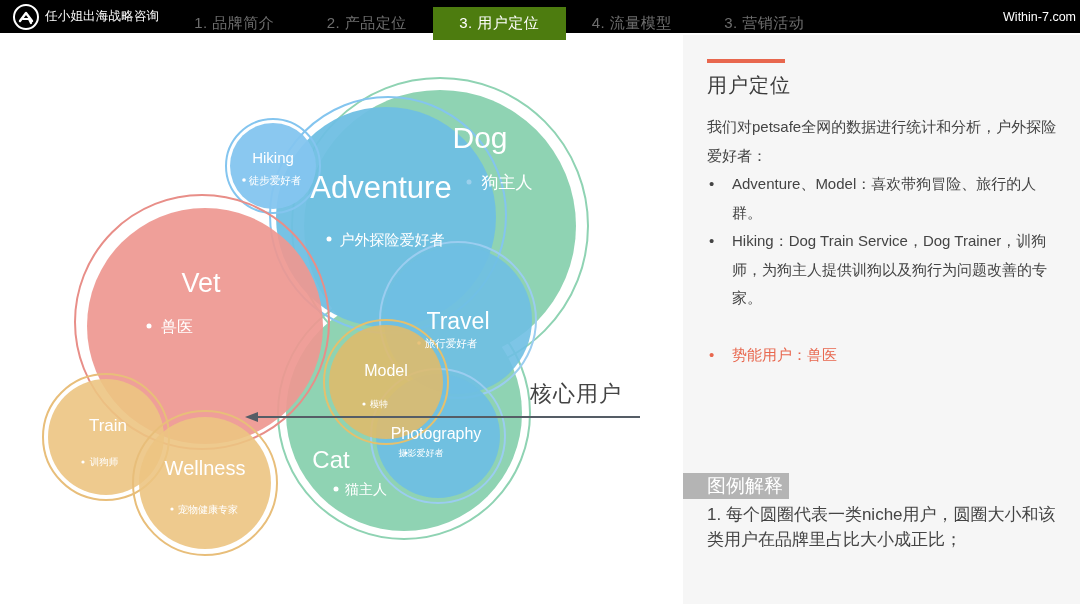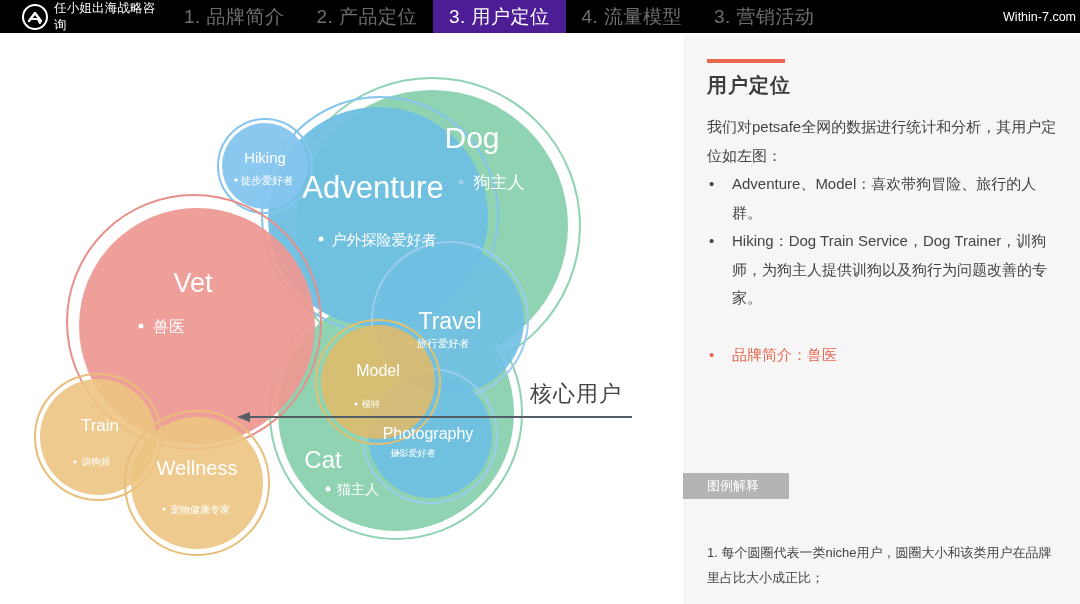--- a/index.html
+++ b/index.html
@@ -4,56 +4,56 @@
 <style>
   * { margin: 0; padding: 0; box-sizing: border-box; }
   html, body { width: 1080px; height: 604px; overflow: hidden; background: #ffffff; }
   body { font-family: "Liberation Sans", "DejaVu Sans", sans-serif; position: relative; }
 
   
   .topbar {
     position: absolute; left: 0; top: 0; width: 1080px; height: 33px;
     background: #000000; display: flex; align-items: center;
   }
-  .brand { display: flex; align-items: center; width: 168px; height: 33px; padding-left: 22px; }
+  .brand { display: flex; align-items: center; width: 168px; height: 33px; padding-left: 13px; }
   .brand-logo {
     width: 26px; height: 26px; border-radius: 50%; border: 2px solid #fff;
     display: flex; align-items: center; justify-content: center; margin-right: 6px;
   }
   .brand-text { color: #ffffff; font-size: 12.5px; letter-spacing: 0.2px; }
   .nav { display: flex; height: 33px; }
   .nav-item {
     width: 132.5px; height: 33px; display: flex; align-items: center; justify-content: center;
-    color: #6e6e6e; font-size: 19px; letter-spacing: 0.5px; cursor: pointer;
-  }
-  .nav-item.active { background: #4c1d95; color: #ffffff; }
+    color: #6e6e6e; font-size: 15px; letter-spacing: 0.5px; cursor: pointer; margin-top: 7px;
+  }
+  .nav-item.active { background: #4d7c0f; color: #ffffff; }
   .site { color: #ffffff; font-size: 12.5px; margin-left: auto; padding-right: 4px; }
 
   
   .panel {
     position: absolute; left: 683px; top: 35px; width: 397px; height: 569px;
     background: #f6f6f6;
   }
   .panel-accent { position: absolute; left: 24px; top: 24px; width: 78px; height: 4px; background: #e8674e; }
-  .panel-title { position: absolute; left: 24px; top: 37px; font-size: 20px; font-weight: bold; color: #3c3c3c; letter-spacing: 1px; }
+  .panel-title { position: absolute; left: 24px; top: 37px; font-size: 20px; font-weight: normal; color: #3c3c3c; letter-spacing: 1px; }
   .panel-body { position: absolute; left: 24px; top: 78px; width: 355px; color: #444; font-size: 15px; line-height: 28.5px; }
   .intro { margin-bottom: 0; }
   .bullet { display: flex; }
   .bullet .dot { width: 25px; flex: none; padding-left: 2px; }
   .bullet .txt { flex: 1; }
   .bullet.highlight { color: #e8674e; margin-top: 28px; }
 
   .legend-tag {
     position: absolute; left: 0px; top: 438px; width: 106px; height: 26px;
-    background: #b4b4b4; color: #ffffff; font-size: 13px; display: flex; align-items: center; padding-left: 24px;
-  }
-  .legend-body { position: absolute; left: 24px; top: 468px; width: 355px; font-size: 13px; line-height: 24.5px; color: #444; margin-top: 38px; }
+    background: #b4b4b4; color: #ffffff; font-size: 19px; display: flex; align-items: center; padding-left: 24px;
+  }
+  .legend-body { position: absolute; left: 24px; top: 468px; width: 355px; font-size: 17px; line-height: 24.5px; color: #444; }
 
   
-  .diagram { position: absolute; left: 0; top: 35px; width: 683px; height: 569px; }
+  .diagram { position: absolute; left: 0; top: 35px; width: 683px; height: 569px; padding-left: 8px; }
   .diagram svg { width: 683px; height: 569px; }
   .core-label { position: absolute; left: 530px; top: 344px; font-size: 22px; color: #444; letter-spacing: 1px; }
 </style>
 </head>
 <body>
 
 <div class="topbar">
   <div class="brand">
     <div class="brand-logo">
       <svg width="18" height="18" viewBox="0 0 18 18">
@@ -173,31 +173,31 @@
       <text x="200" y="513" font-size="10" text-anchor="middle">宠物健康专家</text>
     </g>
   </svg>
   <div class="core-label">核心用户</div>
 </div>
 
 <div class="panel">
   <div class="panel-accent"></div>
   <div class="panel-title">用户定位</div>
   <div class="panel-body">
-    <div class="intro">我们对petsafe全网的数据进行统计和分析，其用户定位如左图：</div>
+    <div class="intro">我们对petsafe全网的数据进行统计和分析，户外探险爱好者：</div>
     <div class="bullet">
       <span class="dot">•</span>
       <span class="txt">Adventure、Model：喜欢带狗冒险、旅行的人群。</span>
     </div>
     <div class="bullet">
       <span class="dot">•</span>
       <span class="txt">Hiking：Dog Train Service，Dog Trainer，训狗师，为狗主人提供训狗以及狗行为问题改善的专家。</span>
     </div>
     <div class="bullet highlight">
       <span class="dot">•</span>
-      <span class="txt">品牌简介：兽医</span>
+      <span class="txt">势能用户：兽医</span>
     </div>
   </div>
   <div class="legend-tag">图例解释</div>
   <div class="legend-body">
     <div>1. 每个圆圈代表一类niche用户，圆圈大小和该类用户在品牌里占比大小成正比；</div>
   </div>
 </div>
 
 </body></html>

